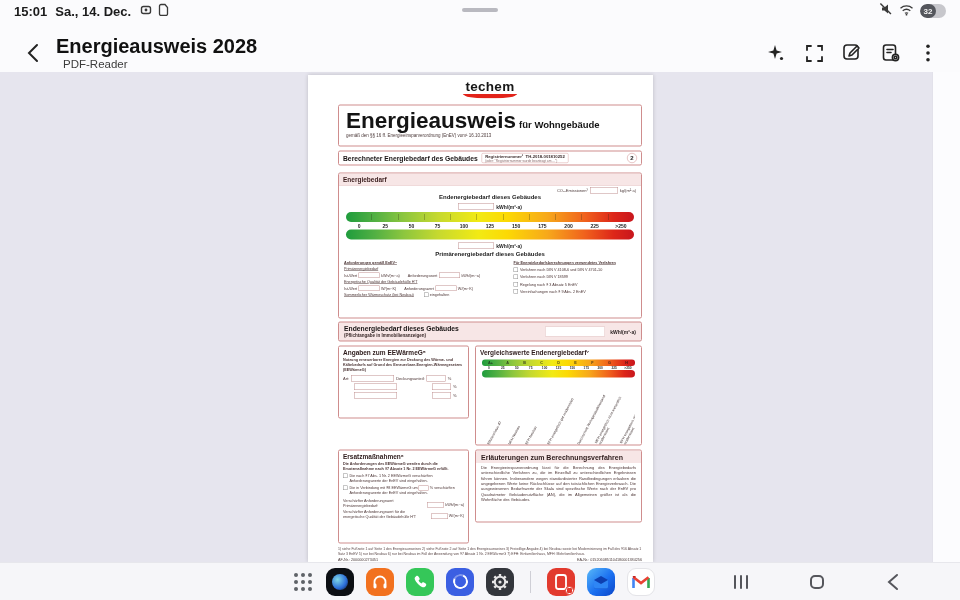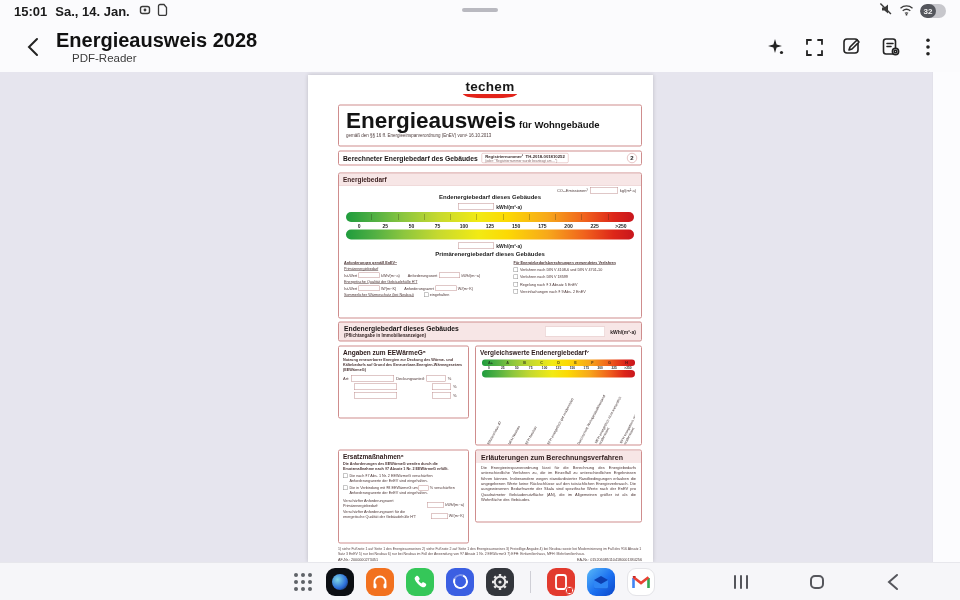--- a/index.html
+++ b/index.html
@@ -9,25 +9,25 @@
   
   .statusbar{position:absolute;top:0;left:0;width:960px;height:22px;display:flex;align-items:center;justify-content:space-between;padding:0 14px;color:#1b1b1b;}
   .sb-left{display:flex;align-items:center;gap:8px;font-size:13px;font-weight:700;}
   .sb-icons{display:flex;align-items:center;gap:5px;color:#3a3a3a;}
   .drag-handle{position:absolute;left:462px;top:8px;width:36px;height:4px;border-radius:2px;background:#b9b9c0;}
   .sb-right{display:flex;align-items:center;gap:6px;}
   .battery{position:relative;width:26px;height:14px;border-radius:8px;background:#c7c7cc;overflow:hidden;}
   .battery .fill{position:absolute;left:0;top:0;height:100%;width:62%;background:#54565c;border-radius:8px;display:flex;align-items:center;justify-content:center;color:#f3f3f3;font-size:8px;font-weight:700;}
 
   
-  .appbar{position:absolute;top:22px;left:0;width:960px;height:50px;display:flex;align-items:center;padding:0 18px;background:#fbfbfd;}
+  .appbar{position:absolute;top:28px;left:0;width:960px;height:50px;display:flex;align-items:center;padding:0 18px;background:#fbfbfd;}
   .back-btn{width:30px;height:30px;border:none;background:transparent;display:flex;align-items:center;justify-content:center;cursor:pointer;padding:0;margin-right:8px;}
   .titles{display:flex;flex-direction:column;line-height:1.15;}
   .app-title{font-size:20px;font-weight:700;color:#111;}
-  .app-subtitle{font-size:11.5px;color:#3c3c3c;margin-left:16px;}
+  .app-subtitle{font-size:11.5px;color:#3c3c3c;margin-left:7px;}
   .appbar-actions{margin-left:auto;display:flex;align-items:center;gap:10px;}
   .act-btn{width:28px;height:28px;border:none;background:transparent;display:flex;align-items:center;justify-content:center;cursor:pointer;padding:0;color:#232323;}
 
   
   .viewer{position:absolute;top:72px;left:0;width:960px;height:490px;background:#e6e5ee;}
   .viewer-strip{position:absolute;right:0;top:0;width:28px;height:100%;background:#fcfcfe;border-left:1px solid #e2e1ea;}
   .page{position:absolute;left:308px;top:3px;width:345px;height:487px;background:#fff;box-shadow:0 0 4px rgba(0,0,0,.18);overflow:hidden;}
   .page-inner{width:690px;height:974px;transform:scale(.5);transform-origin:0 0;padding:10px 22px 0 60px;color:#2b2323;}
 
   
@@ -121,21 +121,21 @@
   .home-sq{width:14px;height:14px;border:2px solid #55565c;border-radius:5px;}
 </style>
 </head>
 <body>
 
 <div class="screen">
 
   <div class="statusbar">
     <div class="sb-left">
       <span>15:01</span>
-      <span>Sa., 14. Jan.</span>
+      <span>Sa., 14. Dec.</span>
       <span class="sb-icons">
         <span><svg width="14" height="12" viewBox="0 0 14 12" fill="none" stroke="#3a3a3a" stroke-width="1.4">
               <rect x="2.5" y="2.5" width="9" height="7" rx="2"></rect>
               <circle cx="7" cy="6" r="1.4" fill="#3a3a3a" stroke="none"></circle>
             </svg></span>
         <span><svg width="11" height="13" viewBox="0 0 11 13" fill="none" stroke="#3a3a3a" stroke-width="1.3">
               <path d="M3 1.5 h4 l2.5 3 v6.5 a1.5 1.5 0 0 1 -1.5 1.5 h-5 a1.5 1.5 0 0 1 -1.5 -1.5 v-8 a1.5 1.5 0 0 1 1.5 -1.5z"></path>
             </svg></span>
       </span>
     </div>

